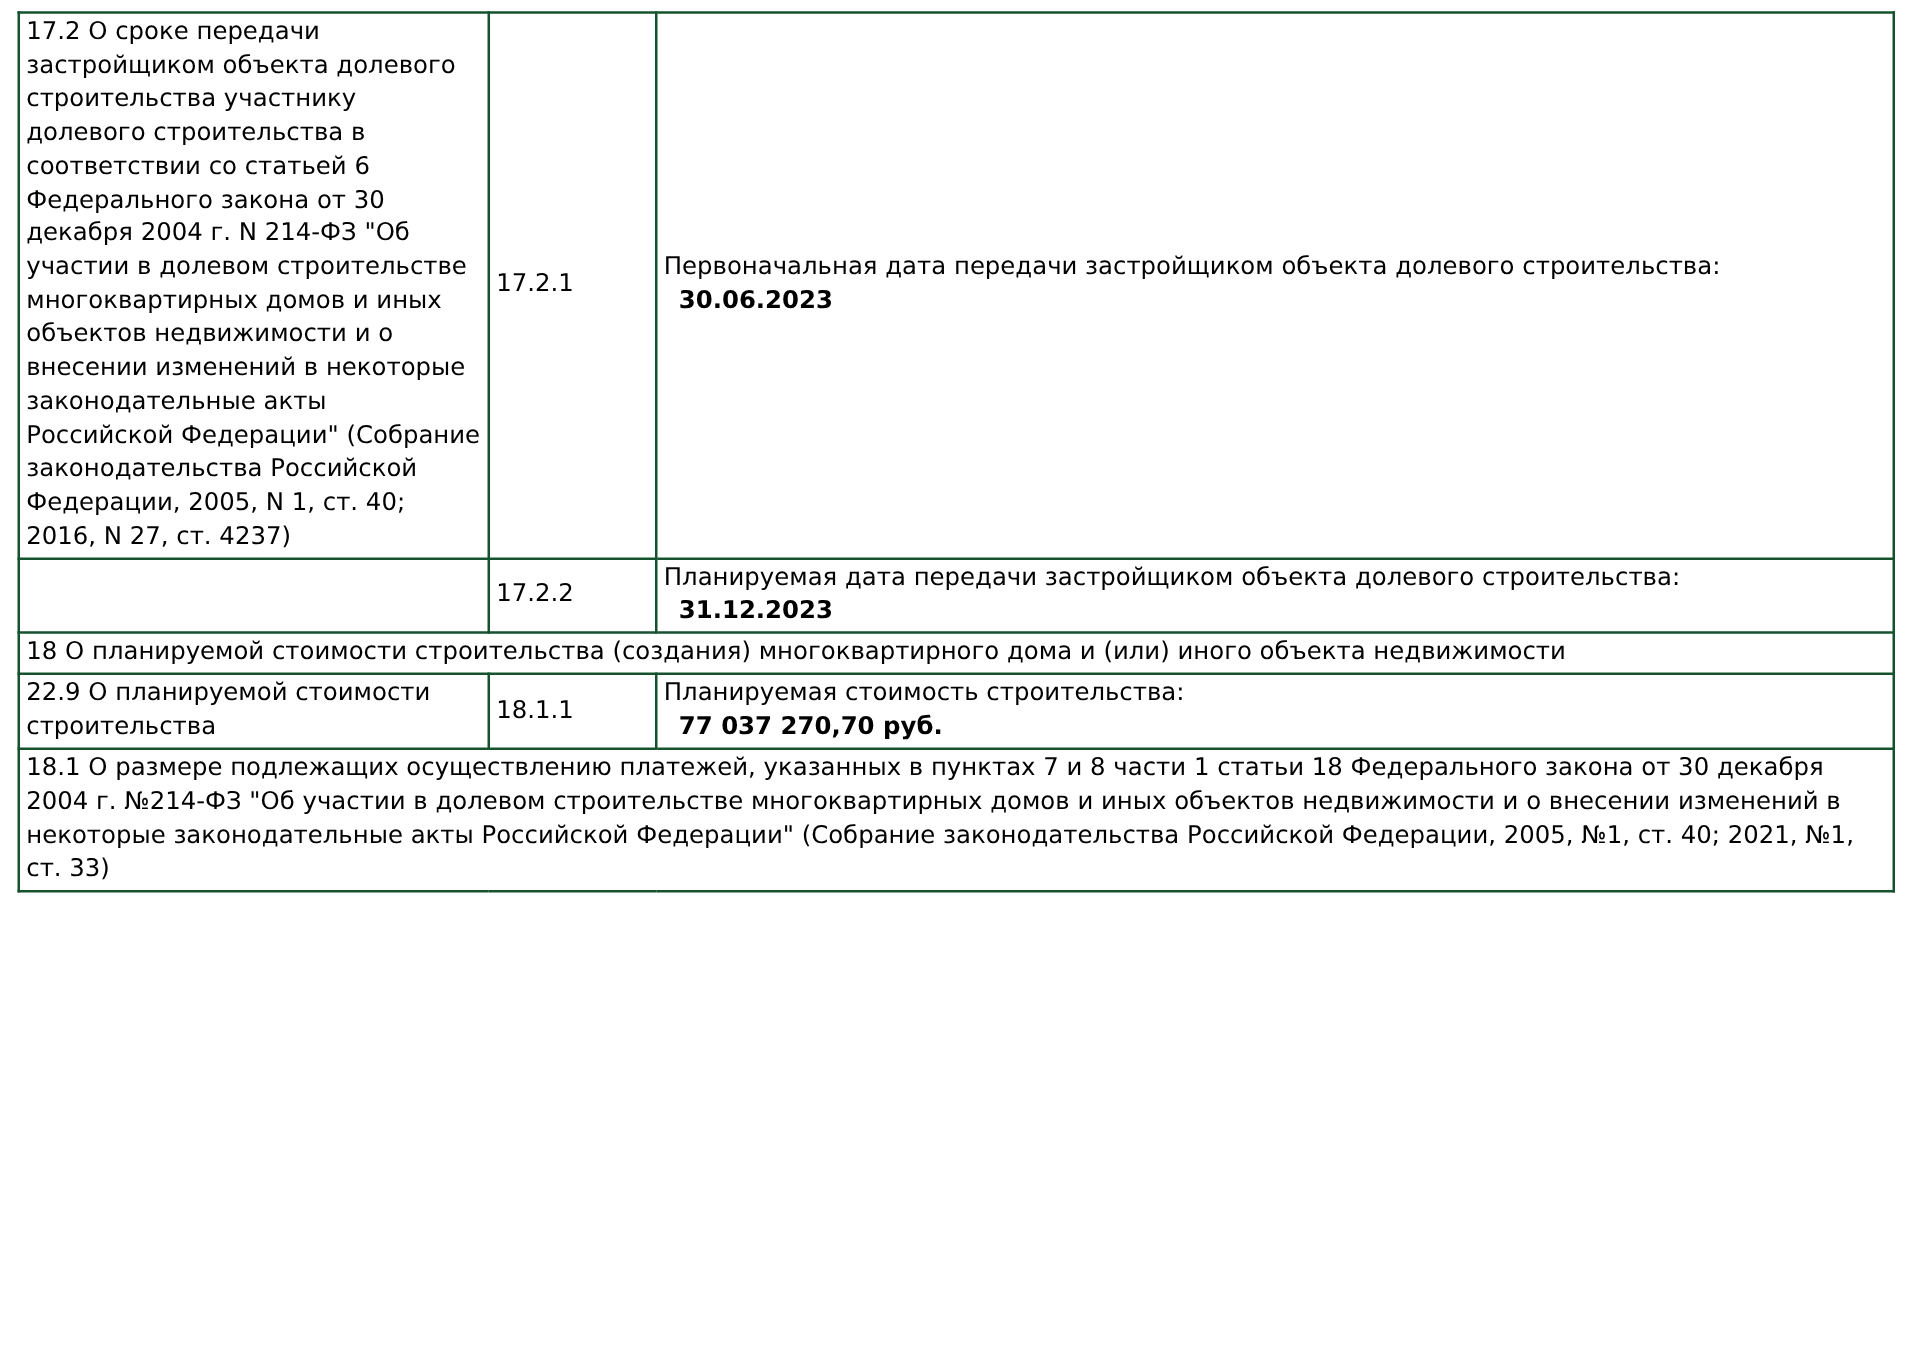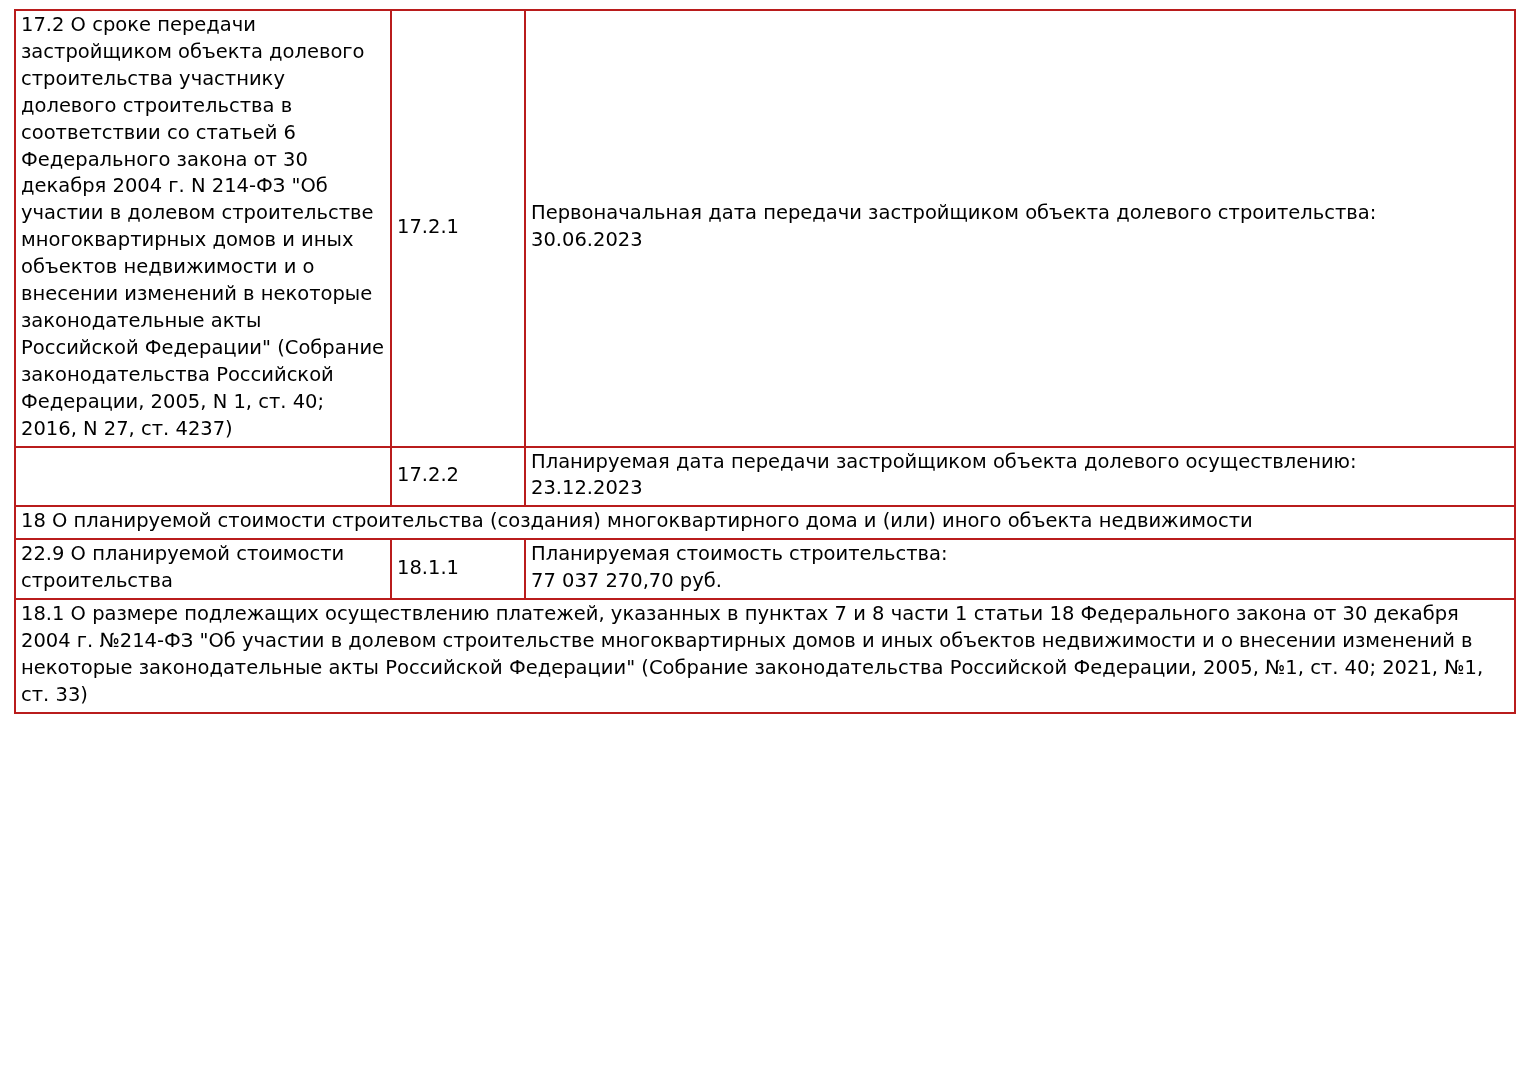--- a/index.html
+++ b/index.html
@@ -18,40 +18,41 @@
   }
   .doc {
     padding: 9px 13px 0 14px;
   }
   table.decl {
     border-collapse: collapse;
     table-layout: fixed;
     width: 1502px;
   }
   table.decl td {
-    border: 2px solid #b91c1c;
+    border: 2px solid #14532d;
     padding: 1px 5px 3px 5px;
     font-size: 19.5px;
     line-height: 1.38;
     vertical-align: middle;
     word-wrap: break-word;
   }
   td.col-label {
     width: 364px;
     vertical-align: top;
   }
   td.col-code {
     width: 122px;
     margin-top: 12px;
   }
   td.col-detail {
     
   }
   .detail-value {
-    font-weight: normal;
+    font-weight: bold;
+    margin-left: 12px;
   }
   td.section-row {
     padding-top: 2px;
     padding-bottom: 4px;
     margin-left: 37px;
   }
 </style>
 </head>
 <body>
 
@@ -72,22 +73,22 @@
           <div class="detail-value">30.06.2023</div>
         </td>
       </tr>
 
       <tr>
         <td class="col-label"></td>
         <td class="col-code">
           <span>17.2.2</span>
         </td>
         <td class="col-detail">
-          <div>Планируемая дата передачи застройщиком объекта долевого осуществлению:</div>
-          <div class="detail-value">23.12.2023</div>
+          <div>Планируемая дата передачи застройщиком объекта долевого строительства:</div>
+          <div class="detail-value">31.12.2023</div>
         </td>
       </tr>
 
       <tr>
         <td class="section-row" colspan="3">
           <span>18 О планируемой стоимости строительства (создания) многоквартирного дома и (или) иного объекта недвижимости</span>
         </td>
       </tr>
 
       <tr>

